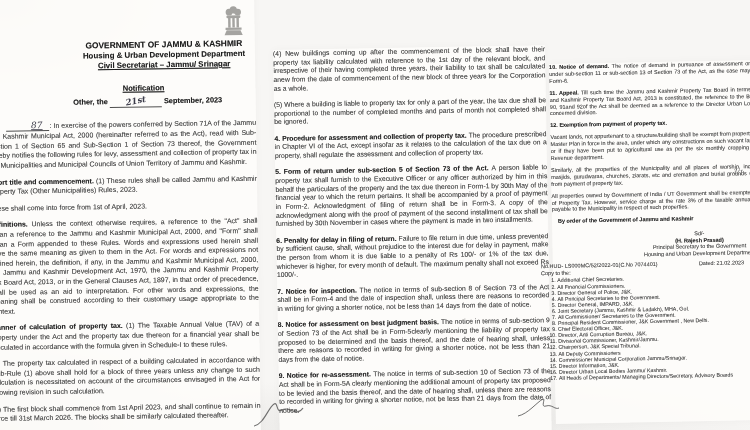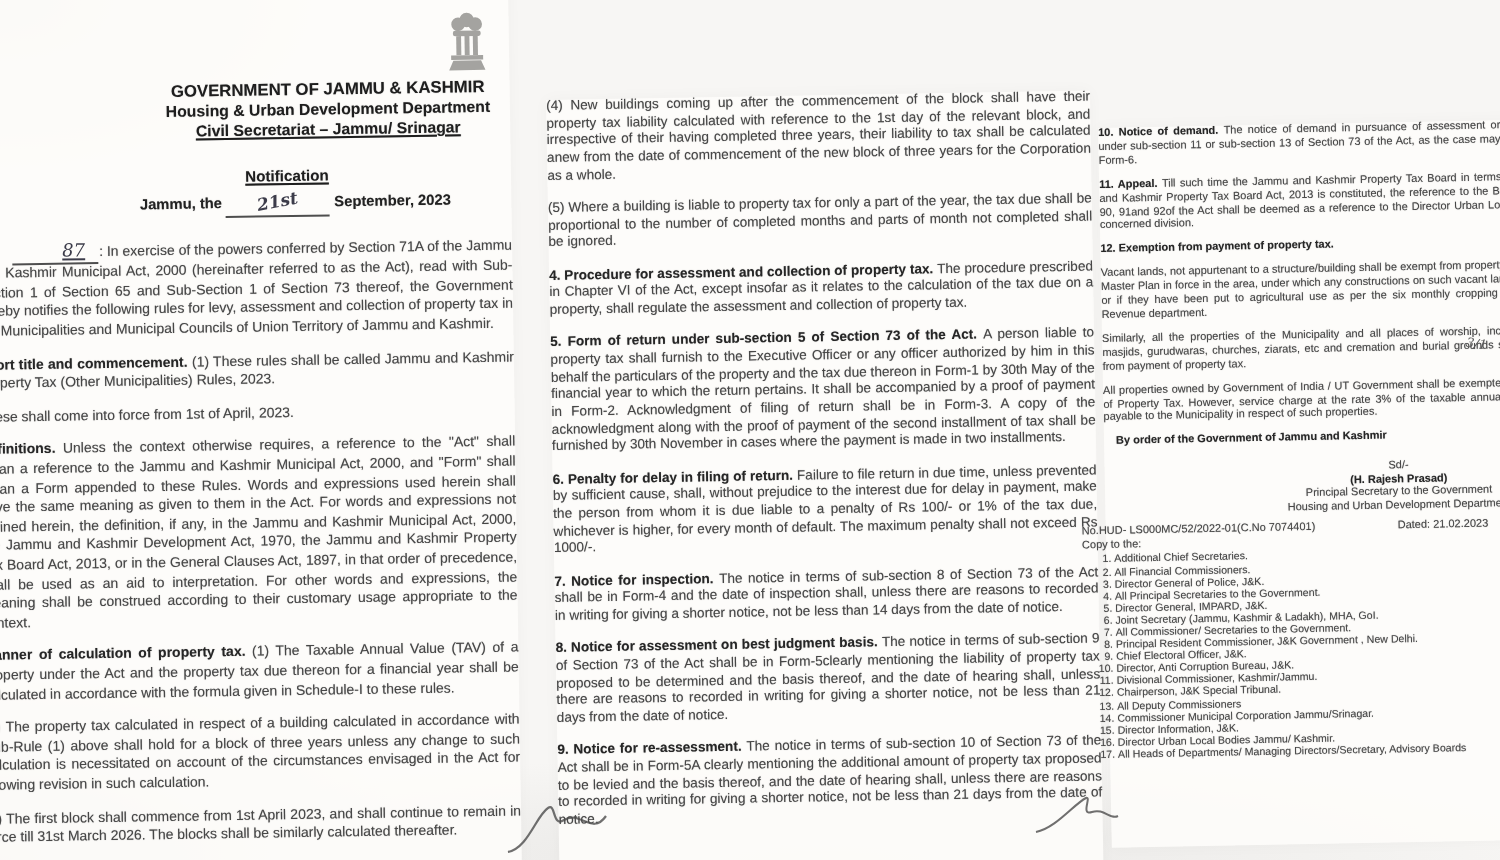--- a/index.html
+++ b/index.html
@@ -94,21 +94,21 @@
 
   <div class="hdr">
     <div class="l1">GOVERNMENT OF JAMMU &amp; KASHMIR</div>
     <div class="l2">Housing &amp; Urban Development Department</div>
     <div class="l3">Civil Secretariat – Jammu/ Srinagar</div>
   </div>
 
   <div class="notif">Notification</div>
 
   <div class="dateline">
-    <span>Jammu, the</span>
+    <span>Other, the</span>
     <span class="blank"><span class="hw">21st</span></span>
     <span>September, 2023</span>
   </div>
 
   <div class="body" id="p1-body">
       <p class="first"><span class="hw so">87</span>: In exercise of the powers conferred by Section 71A of the Jammu and Kashmir Municipal Act, 2000 (hereinafter referred to as the Act), read with Sub-Section 1 of Section 65 and Sub-Section 1 of Section 73 thereof, the Government hereby notifies the following rules for levy, assessment and collection of property tax in the Municipalities and Municipal Councils of Union Territory of Jammu and Kashmir.</p>
       <p><b>Short title and commencement. </b>(1) These rules shall be called Jammu and Kashmir Property Tax (Other Municipalities) Rules, 2023.</p>
       <p>These shall come into force from 1st of April, 2023.</p>
       <p><b>Definitions. </b>Unless the context otherwise requires, a reference to the "Act" shall mean a reference to the Jammu and Kashmir Municipal Act, 2000, and "Form" shall mean a Form appended to these Rules. Words and expressions used herein shall have the same meaning as given to them in the Act. For words and expressions not defined herein, the definition, if any, in the Jammu and Kashmir Municipal Act, 2000, the Jammu and Kashmir Development Act, 1970, the Jammu and Kashmir Property Tax Board Act, 2013, or in the General Clauses Act, 1897, in that order of precedence, shall be used as an aid to interpretation. For other words and expressions, the meaning shall be construed according to their customary usage appropriate to the context.</p>
       <p><b>Manner of calculation of property tax. </b>(1) The Taxable Annual Value (TAV) of a property under the Act and the property tax due thereon for a financial year shall be calculated in accordance with the formula given in Schedule-I to these rules.</p>

